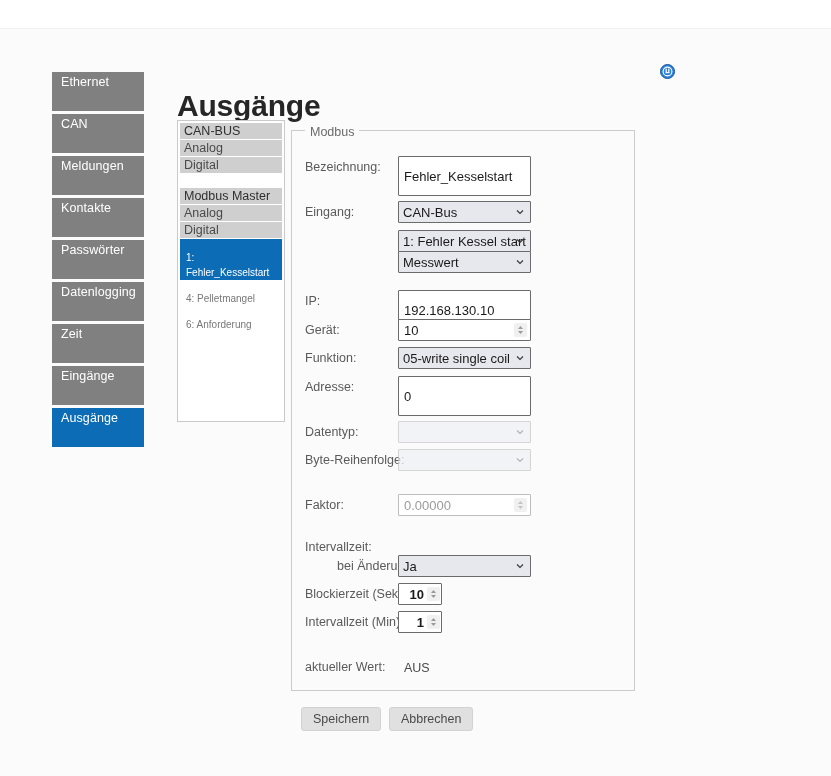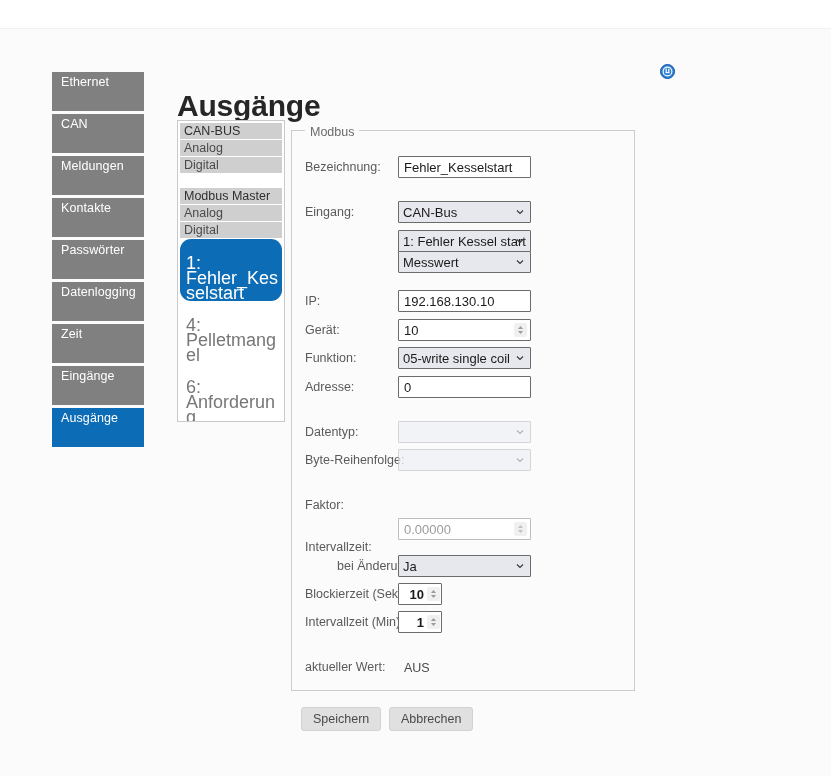--- a/index.html
+++ b/index.html
@@ -84,28 +84,27 @@
     white-space: nowrap;
     cursor: pointer;
   }
   .tree-group.header {
     color: #2f2f2f;
   }
   .tree-spacer {
     height: 14px;
   }
   .tree-leaf {
-    font-size: 18px;
+    font-size: 10px;
     color: #777777;
     line-height: 15px;
-    padding: 17px 2px 0 6px;
+    padding: 11px 2px 0 6px;
     margin: 0 2px;
     cursor: pointer;
     word-break: break-word;
-    border-radius: 11px;
   }
   .tree-leaf.selected {
     background: #0d6cb6;
     color: #ffffff;
   }
 
   
   #page-title {
     position: absolute;
     left: 177px;
@@ -149,21 +148,21 @@
   .flabel {
     position: absolute;
     font-size: 12.5px;
     color: #5a5a5a;
     white-space: nowrap;
     line-height: 22px;
   }
 
   input.txt {
     box-sizing: border-box;
-    height: 22px;
+    height: 40px;
     width: 133px;
     border: 1px solid #6b6b6b;
     background: #ffffff;
     font-family: "Liberation Sans", sans-serif;
     font-size: 13px;
     color: #1a1a1a;
     padding: 0 5px;
     outline: none;
     border-radius: 1px;
   }
@@ -212,21 +211,20 @@
     position: relative;
     box-sizing: border-box;
     height: 22px;
     width: 133px;
     border: 1px solid #6b6b6b;
     background: #ffffff;
     border-radius: 1px;
   }
   .spin.disabled {
     border-color: #bdbdbd;
-    margin-top: 24px;
   }
   .spin input {
     box-sizing: border-box;
     width: 100%;
     height: 100%;
     border: none;
     outline: none;
     background: transparent;
     font-family: "Liberation Sans", sans-serif;
     font-size: 13px;

